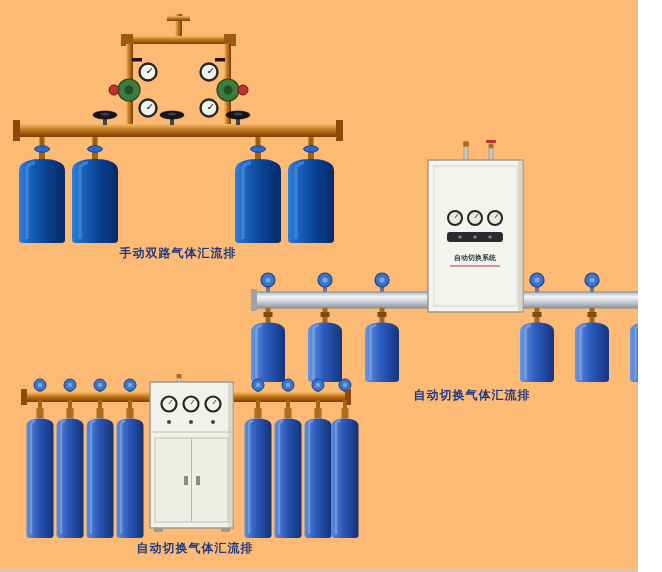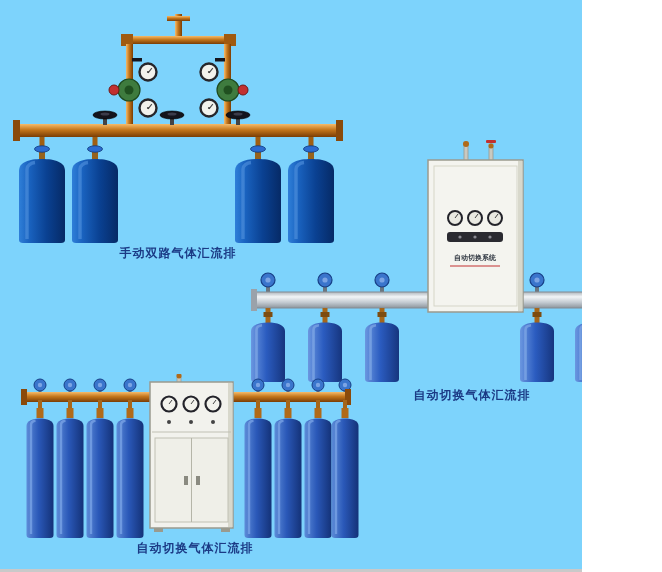--- a/index.html
+++ b/index.html
@@ -1,18 +1,18 @@
 <!DOCTYPE html>
 <html><head>
 <meta charset="utf-8">
 <style>
   * { margin:0; padding:0; box-sizing:border-box; }
   html,body { background:#ffffff; }
   .canvas {
-    position:relative; width:582px; height:572px; background:#7dd3fc;
+    position:relative; width:638px; height:572px; background:#fdba74;
     overflow:hidden; font-family:"DejaVu Sans", sans-serif;
   }
   .illus { position:absolute; display:block; }
   .caption {
     position:absolute; font-size:12px; font-weight:bold; color:#1b3a85;
     text-align:center; letter-spacing:1px; white-space:nowrap;
   }
   .cap-1 { left:8px;   top:245px; width:340px; }
   .cap-2 { left:322px; top:387px; width:300px; }
   .cap-3 { left:25px;  top:540px; width:340px; }

